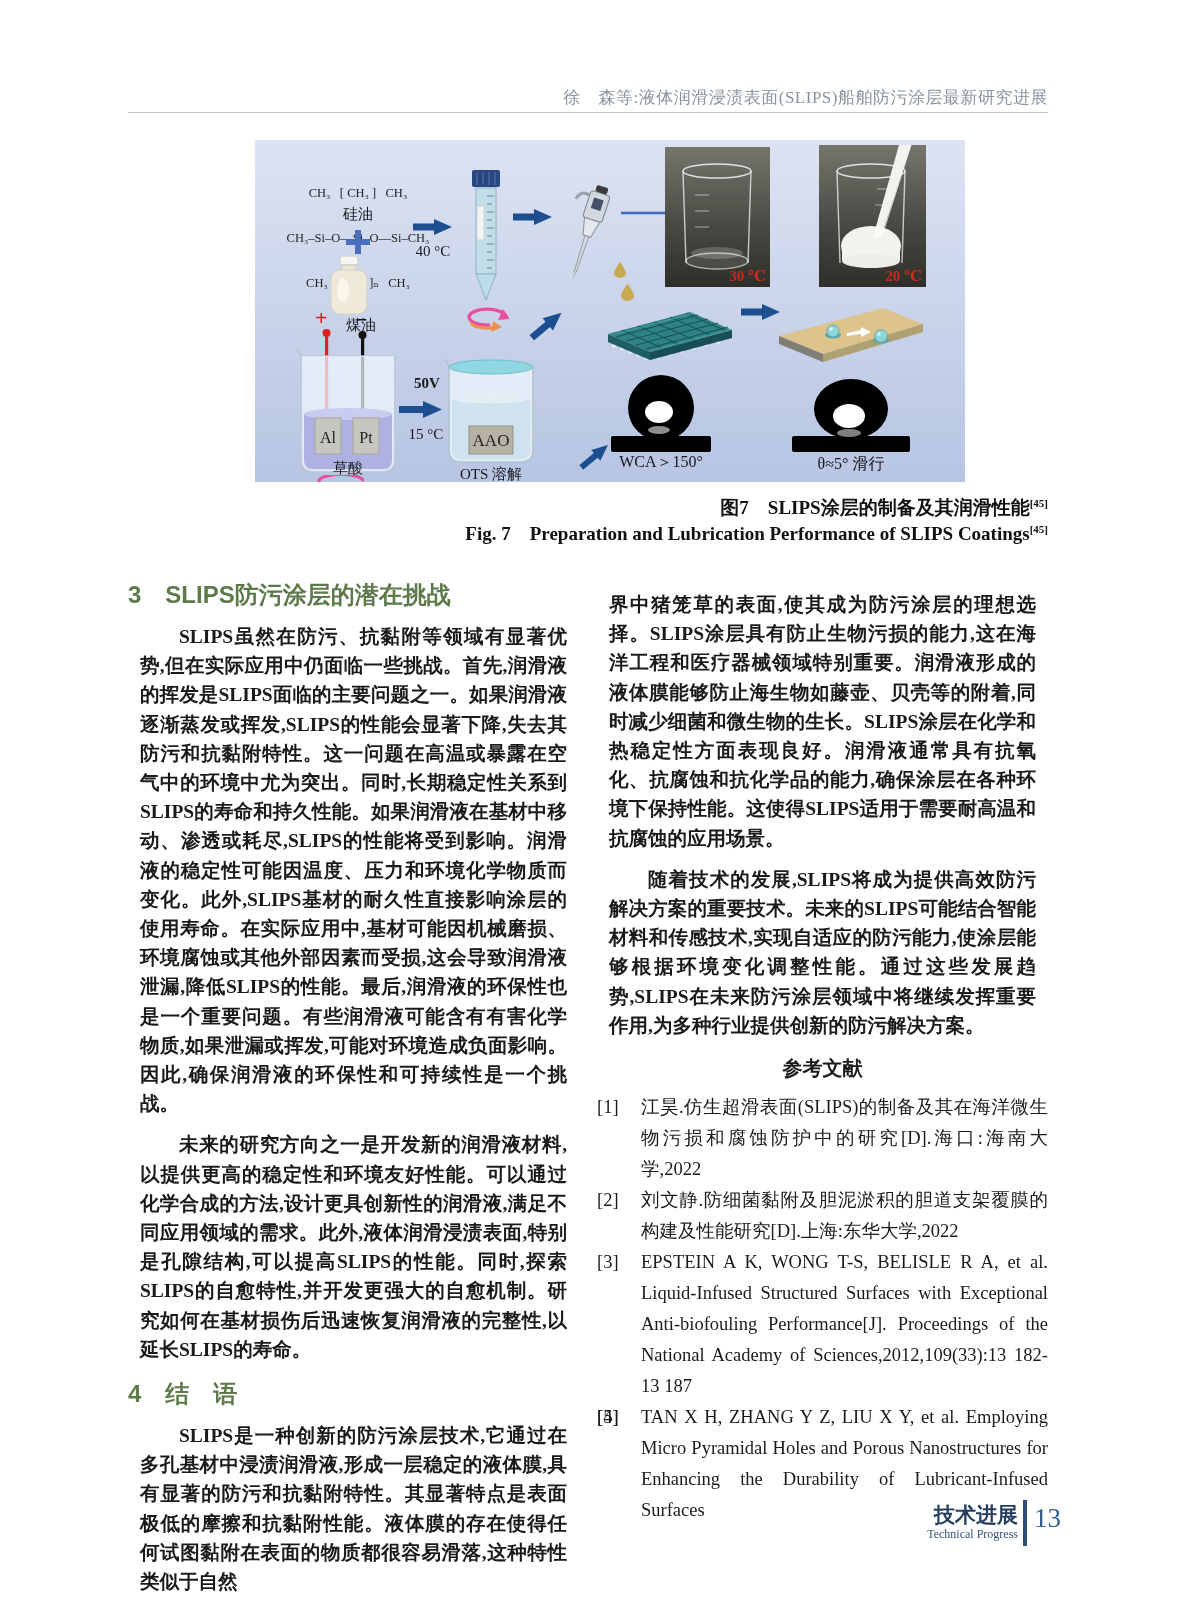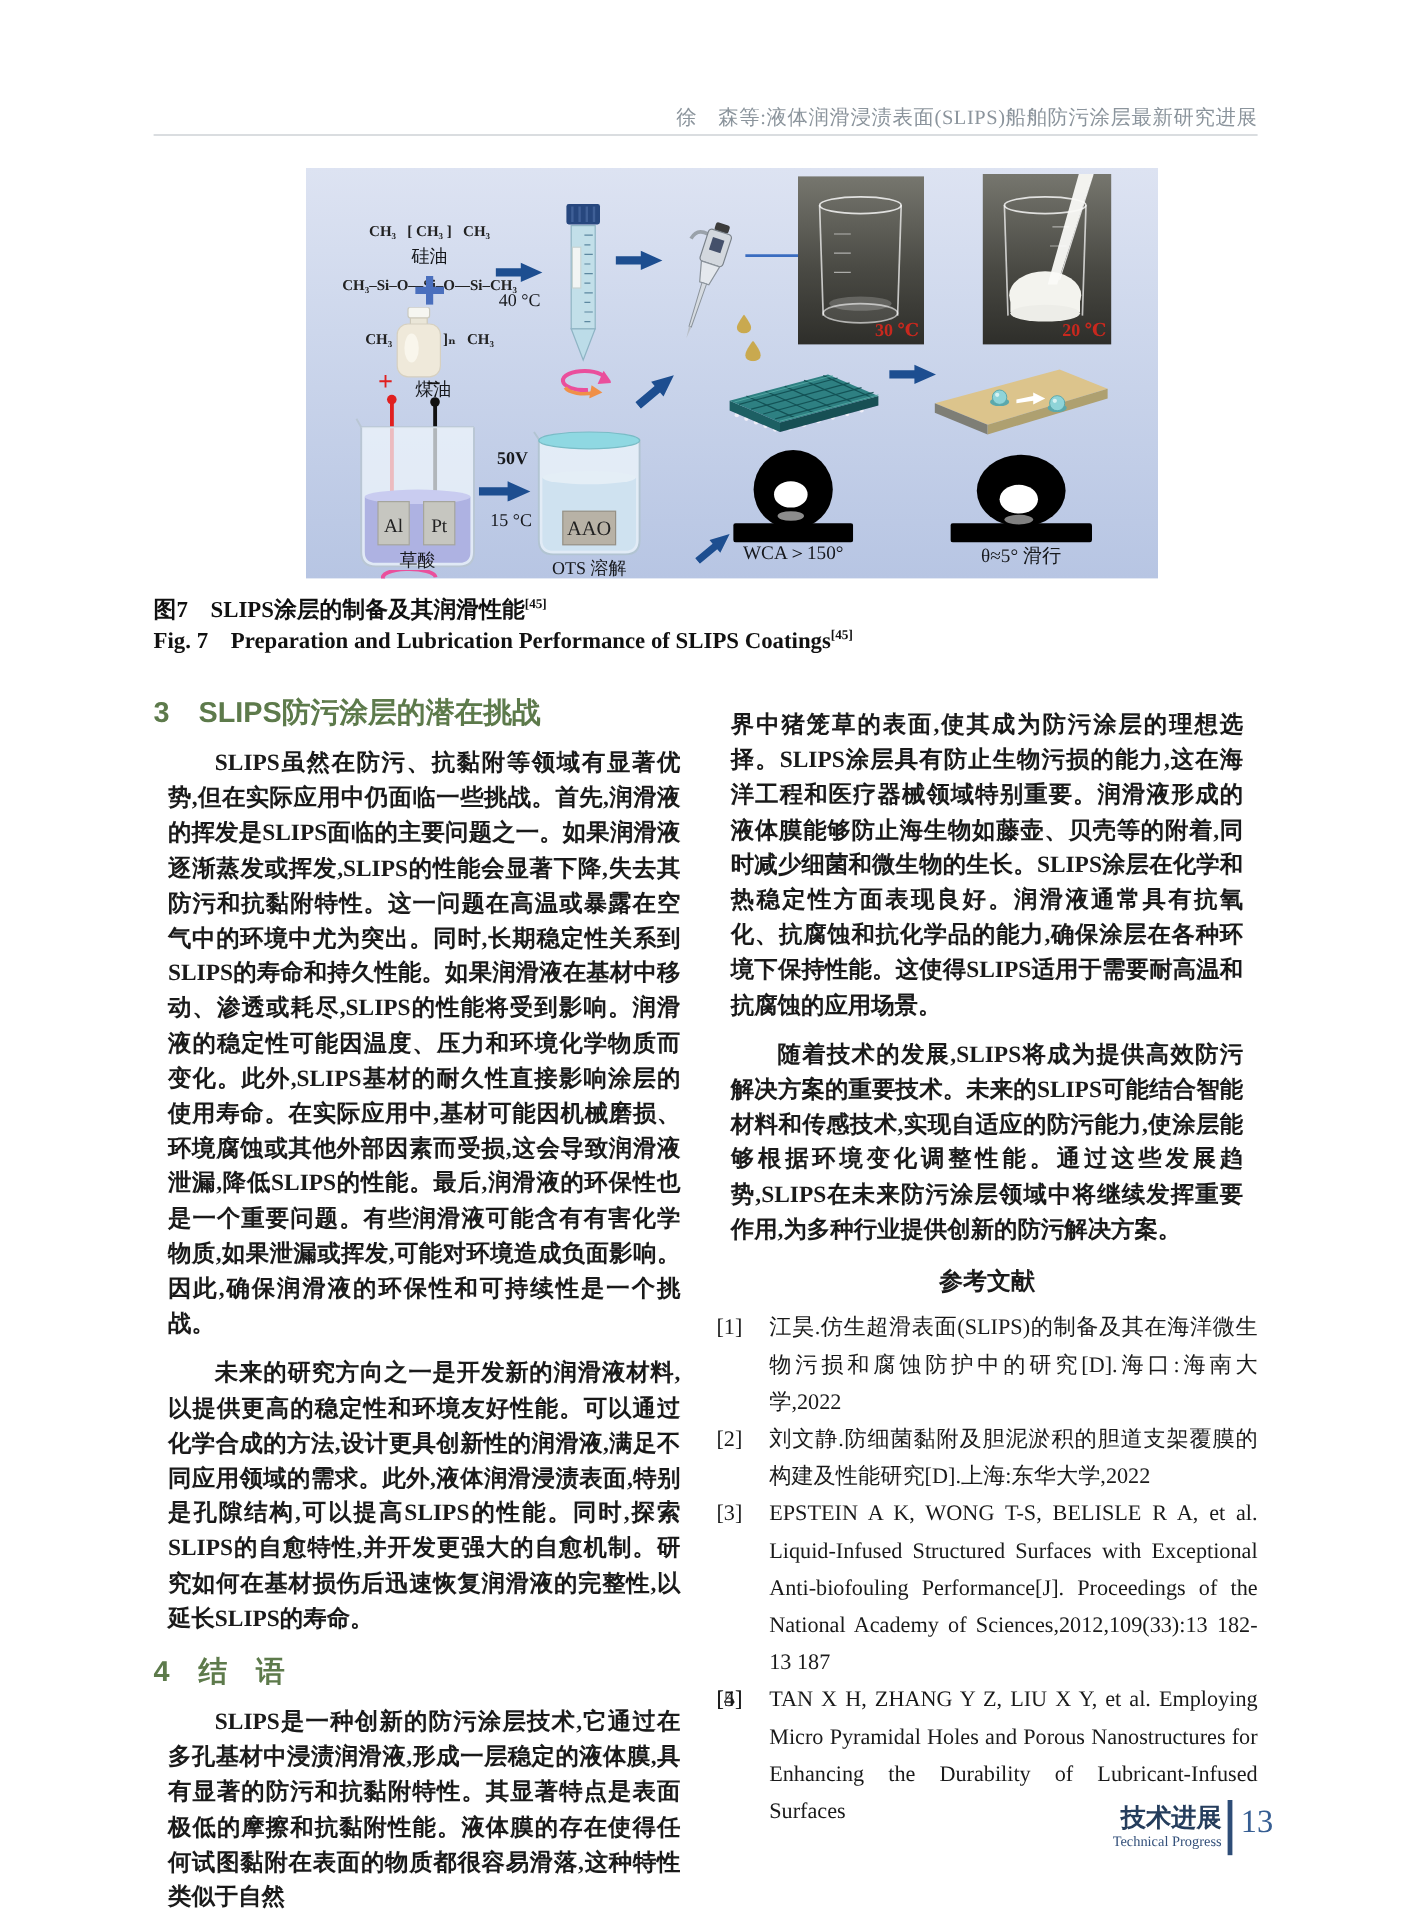--- a/index.html
+++ b/index.html
@@ -9,28 +9,28 @@
   
   .running-head{position:absolute;left:128px;top:86px;width:920px;text-align:right;
     font-size:17px;color:#8b949c;letter-spacing:.5px;}
   .head-rule{position:absolute;left:128px;top:112px;width:920px;height:1px;background:#c2c7cc;}
 
   
   .fig{position:absolute;left:255px;top:140px;width:710px;height:342px;overflow:hidden;
        background:linear-gradient(180deg,#dde3f2 0%,#cdd7ec 40%,#b7c5e3 100%);}
   .fig .abs{position:absolute;}
   .fig-label{font-size:15px;color:#16181c;text-align:center;line-height:1.15;}
-  .chem{font-size:12.5px;font-weight:bold;line-height:15px;text-align:center;color:#222;white-space:pre;}
+  .chem{font-size:12.5px;font-weight:normal;line-height:15px;text-align:center;color:#222;white-space:pre;}
   .temp-red{color:#c8281e;font-weight:bold;font-size:15px;}
   .sign-plus{color:#e02020;font-size:22px;font-weight:bold;line-height:20px;}
   .sign-minus{color:#111;font-size:22px;font-weight:bold;line-height:20px;}
   .photo{background:linear-gradient(180deg,#76766e 0%,#4a4a44 55%,#2e2e2a 100%);}
 
   
-  .cap{position:absolute;left:128px;width:920px;text-align:left;font-weight:bold;font-size:19px;color:#111;}
+  .cap{position:absolute;left:128px;width:920px;text-align:right;font-weight:bold;font-size:19px;color:#111;}
   .cap sup{font-size:11px;}
 
   
   .col{position:absolute;top:578px;width:451px;font-size:19.5px;line-height:29.2px;text-align:justify;}
   .col-left{left:128px;}
   .col-right{left:597px;}
   .col p{margin:12px;text-indent:2em;font-weight:bold;}
   .col p.noindent{text-indent:0;}
   h3.sec{font-family:"Liberation Sans","DejaVu Sans",sans-serif;color:#5d7a4b;
      font-size:24px;line-height:30px;font-weight:bold;margin:2px 0 11px 0;text-indent:0;text-align:left;}

